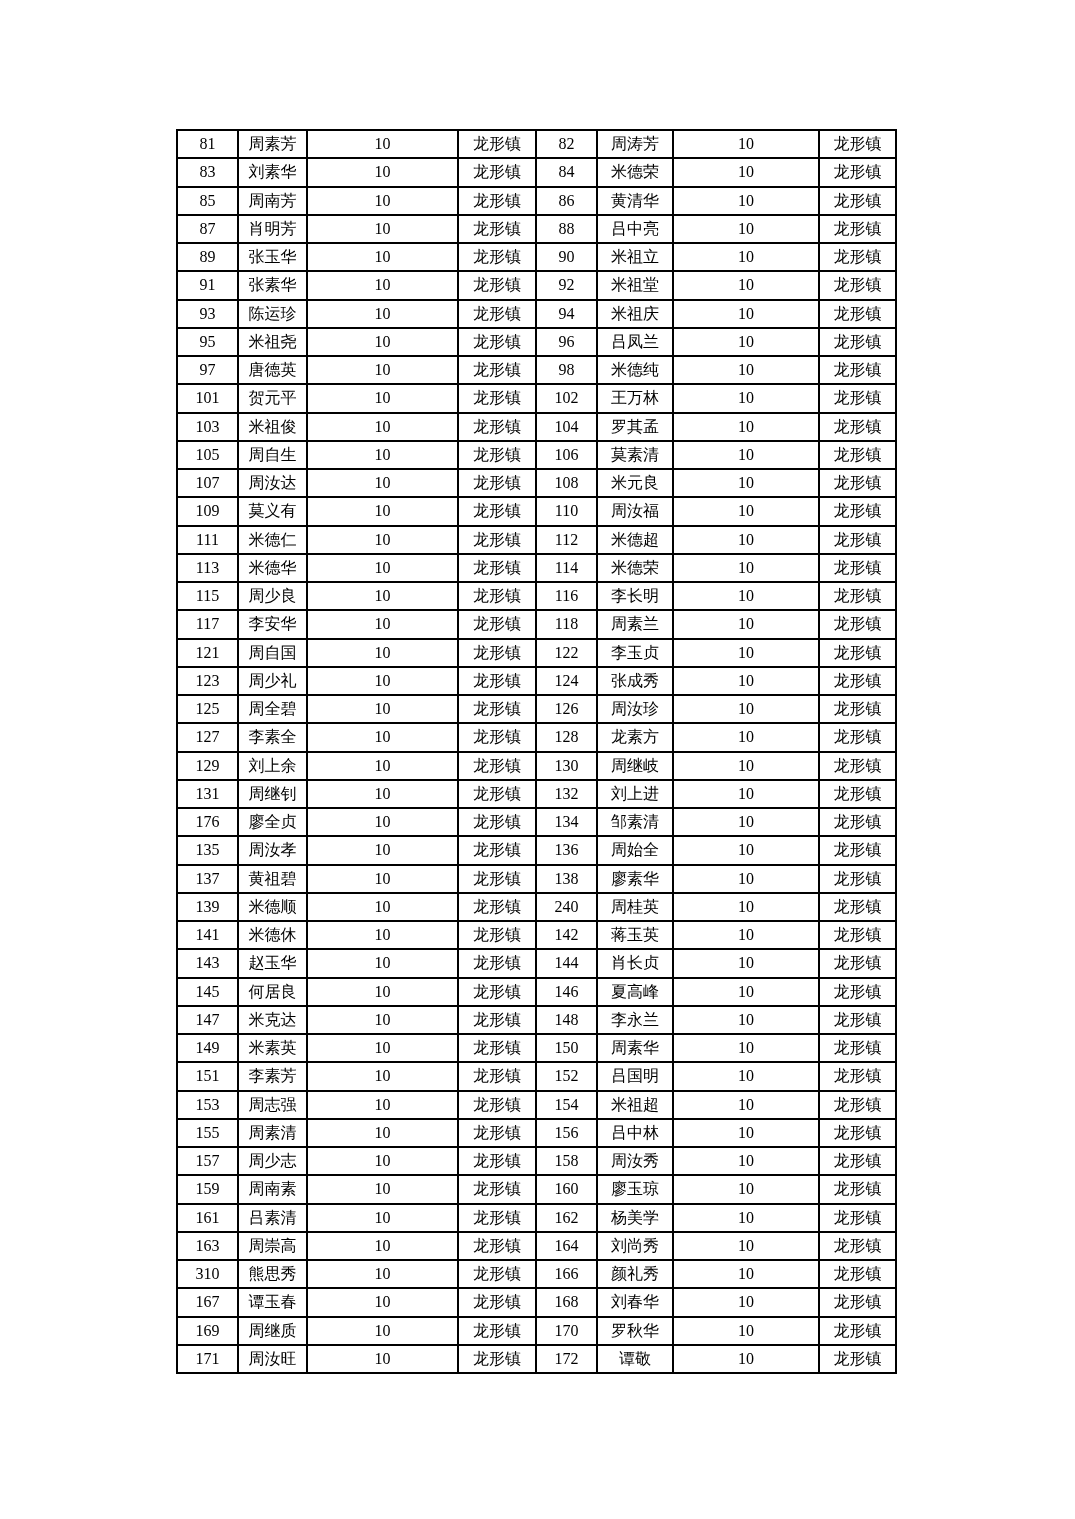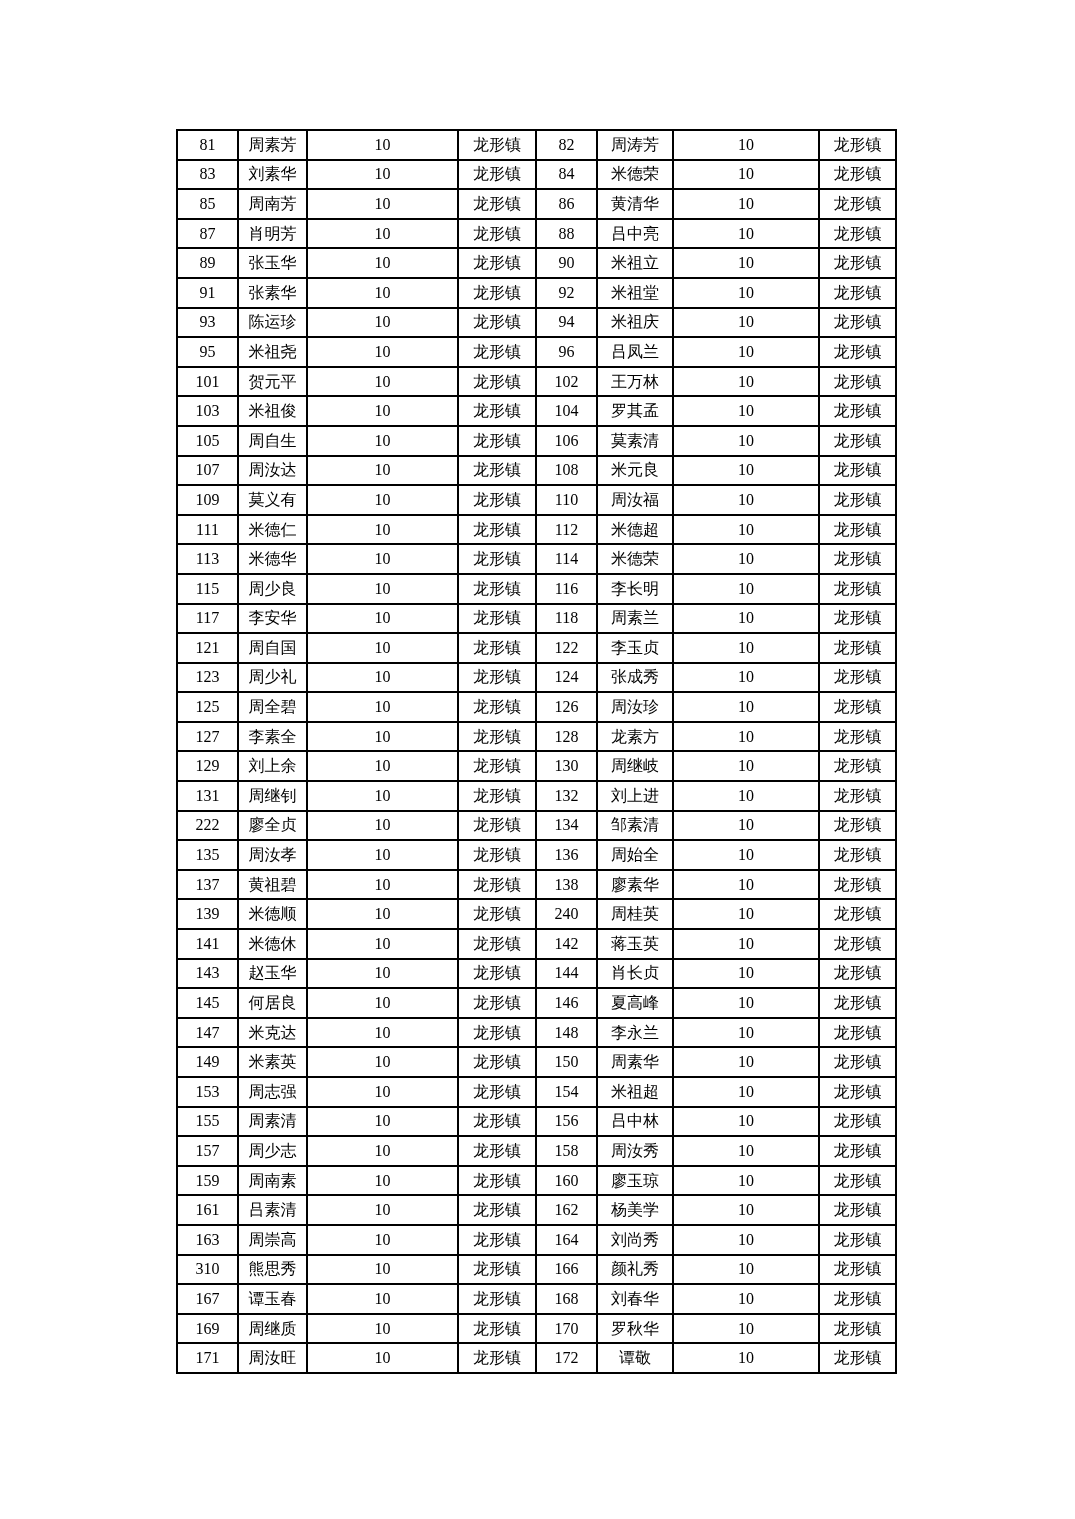--- a/index.html
+++ b/index.html
@@ -139,20 +139,30 @@
           <td>95</td>
           <td>米祖尧</td>
           <td>10</td>
           <td>龙形镇</td>
           <td>96</td>
           <td>吕凤兰</td>
           <td>10</td>
           <td>龙形镇</td>
         </tr>
         <tr>
+          <td>97</td>
+          <td>唐德英</td>
+          <td>10</td>
+          <td>龙形镇</td>
+          <td>98</td>
+          <td>米德纯</td>
+          <td>10</td>
+          <td>龙形镇</td>
+        </tr>
+        <tr>
           <td>101</td>
           <td>贺元平</td>
           <td>10</td>
           <td>龙形镇</td>
           <td>102</td>
           <td>王万林</td>
           <td>10</td>
           <td>龙形镇</td>
         </tr>
         <tr>
@@ -289,21 +299,21 @@
           <td>131</td>
           <td>周继钊</td>
           <td>10</td>
           <td>龙形镇</td>
           <td>132</td>
           <td>刘上进</td>
           <td>10</td>
           <td>龙形镇</td>
         </tr>
         <tr>
-          <td>222</td>
+          <td>176</td>
           <td>廖全贞</td>
           <td>10</td>
           <td>龙形镇</td>
           <td>134</td>
           <td>邹素清</td>
           <td>10</td>
           <td>龙形镇</td>
         </tr>
         <tr>
           <td>135</td>
@@ -375,20 +385,30 @@
           <td>10</td>
           <td>龙形镇</td>
         </tr>
         <tr>
           <td>149</td>
           <td>米素英</td>
           <td>10</td>
           <td>龙形镇</td>
           <td>150</td>
           <td>周素华</td>
+          <td>10</td>
+          <td>龙形镇</td>
+        </tr>
+        <tr>
+          <td>151</td>
+          <td>李素芳</td>
+          <td>10</td>
+          <td>龙形镇</td>
+          <td>152</td>
+          <td>吕国明</td>
           <td>10</td>
           <td>龙形镇</td>
         </tr>
         <tr>
           <td>153</td>
           <td>周志强</td>
           <td>10</td>
           <td>龙形镇</td>
           <td>154</td>
           <td>米祖超</td>

